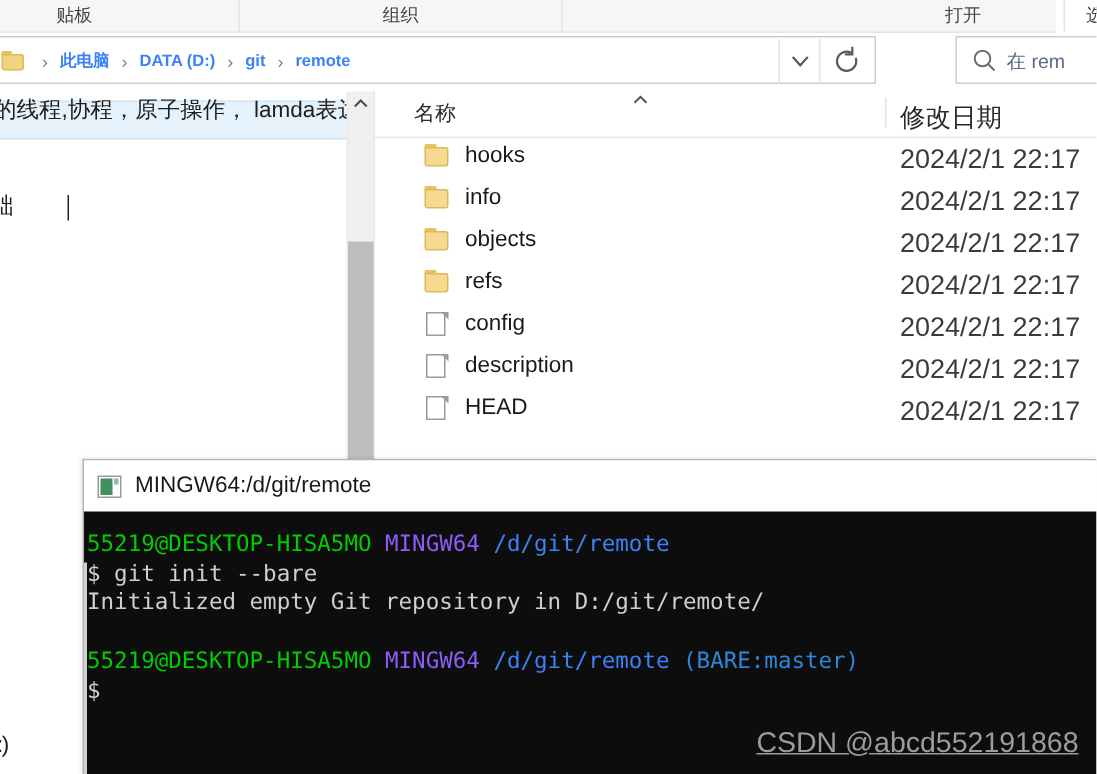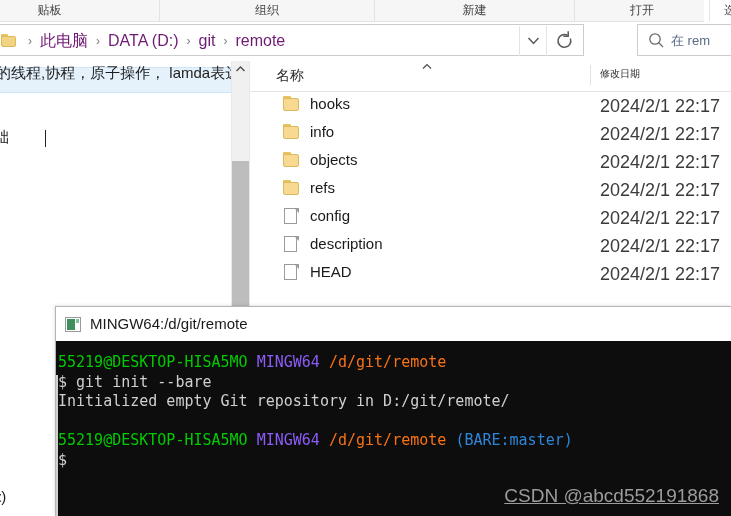--- a/index.html
+++ b/index.html
@@ -94,25 +94,26 @@
     border-radius: 0 2px 2px 2px;
   }
   .crumbs {
     position: absolute;
     left: 34px; top: 0;
     height: 32px;
     display: flex;
     align-items: center;
   }
   .crumb {
-    font-size: 16px;
-    color: #701a75;
+    font-size: 11px;
+    color: #3b82f6;
     padding: 2px 3px;
     white-space: nowrap;
     line-height: 20px;
+    font-weight: bold;
   }
   .crumb-sep {
     font-size: 12px;
     color: #7d7d7d;
     padding: 0 5px;
     line-height: 20px;
   }
   .addr-dd {
     position: absolute;
     right: 37px; top: 1px;
@@ -218,21 +219,21 @@
     border-bottom: 1px solid #e5e5e5;
   }
   .col-name {
     position: absolute;
     left: 26px; top: 6px;
     font-size: 14px; color: #2a2a2a;
   }
   .col-date {
     position: absolute;
     left: 350px; top: 6px;
-    font-size: 10px; color: #2a2a2a;
+    font-size: 17px; color: #2a2a2a;
   }
   .col-div {
     position: absolute;
     left: 340px; top: 4px;
     width: 1px; height: 20px;
     background: #e2e2e2;
   }
   .sortcaret {
     position: absolute;
     left: 172px; top: 2px;
@@ -384,21 +385,21 @@
     left: 2px; top: 12px;
     font-family: "DejaVu Sans Mono", "Liberation Mono", monospace;
     font-size: 15px;
     line-height: 19.5px;
     white-space: pre;
     color: #cfcfcf;
   }
   .tl { display: block; height: 19.5px; }
   .c-green  { color: #00cc00; margin-top: 44px; }
   .c-magenta{ color: #8b5cf6; }
-  .c-yellow { color: #f97316; }
+  .c-yellow { color: #3b82f6; }
   .c-cyan   { color: #2e86d8; }
   .c-white  { color: #cfcfcf; margin-top: 48px; }
   .watermark {
     position: absolute;
     right: 12px; bottom: 10px;
     font-family: "Liberation Sans", sans-serif;
     font-size: 19px;
     color: #9c9c9c;
     white-space: nowrap;
     text-decoration: underline;
@@ -414,23 +415,20 @@
 <body>
 
 <div id="explorer">
 
   <div class="ribbon">
     <div class="ribbon-group rg0">
       <span class="ribbon-label">贴板</span>
     </div>
     <div class="ribbon-group rg1">
       <span class="ribbon-label">组织</span>
-    </div>
-    <div class="ribbon-group rg2">
-      <span class="ribbon-label">新建</span>
     </div>
     <div class="ribbon-group rg3">
       <span class="ribbon-label">打开</span>
     </div>
     <div class="ribbon-group rg4">
       <span class="ribbon-label">选</span>
     </div>
   </div>
 
   <div class="addrrow">

